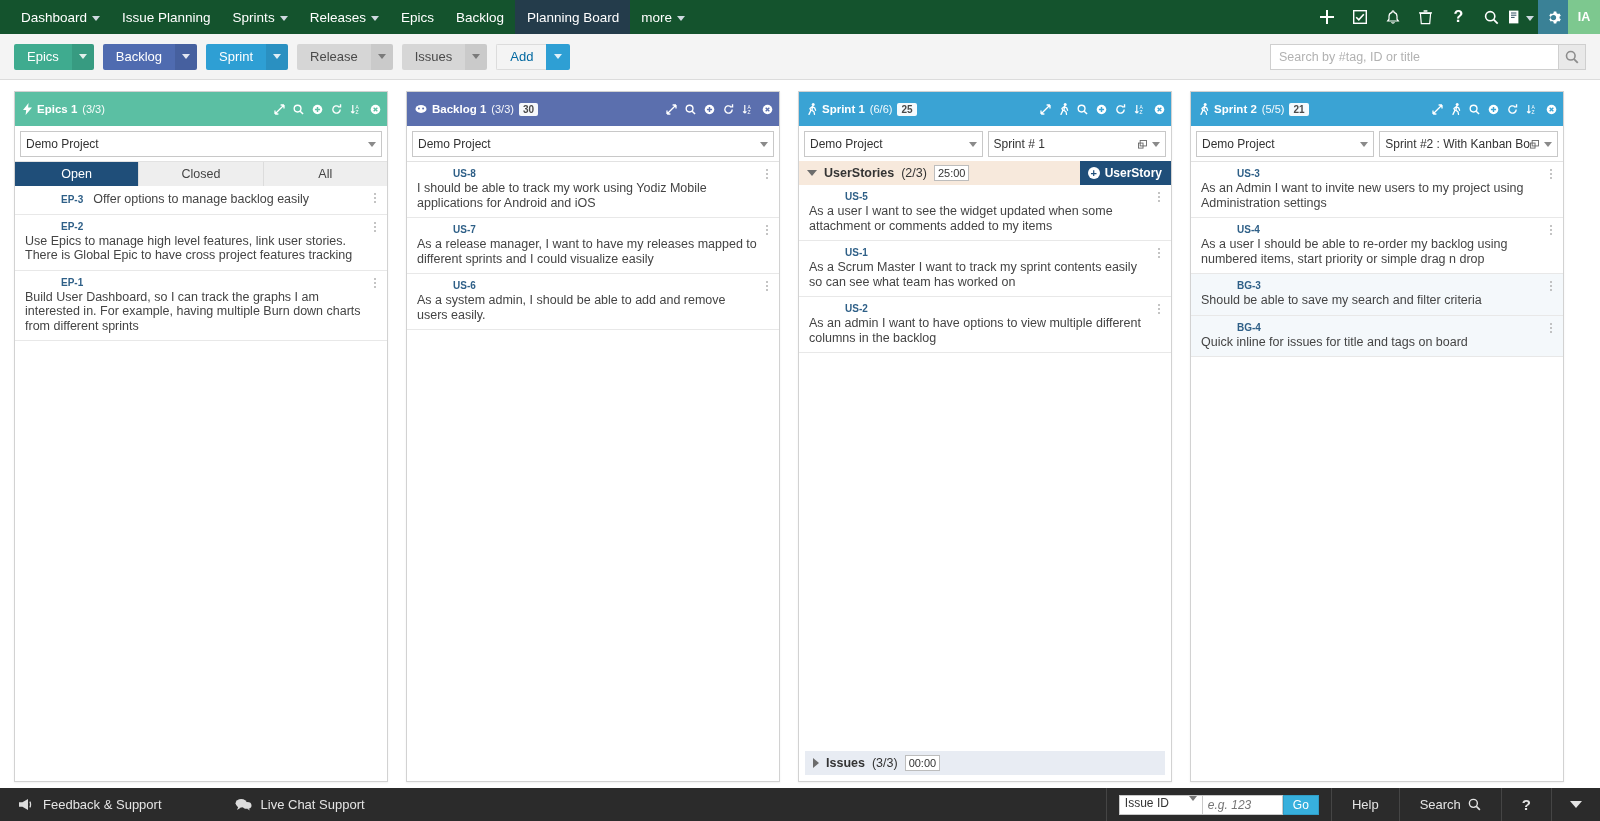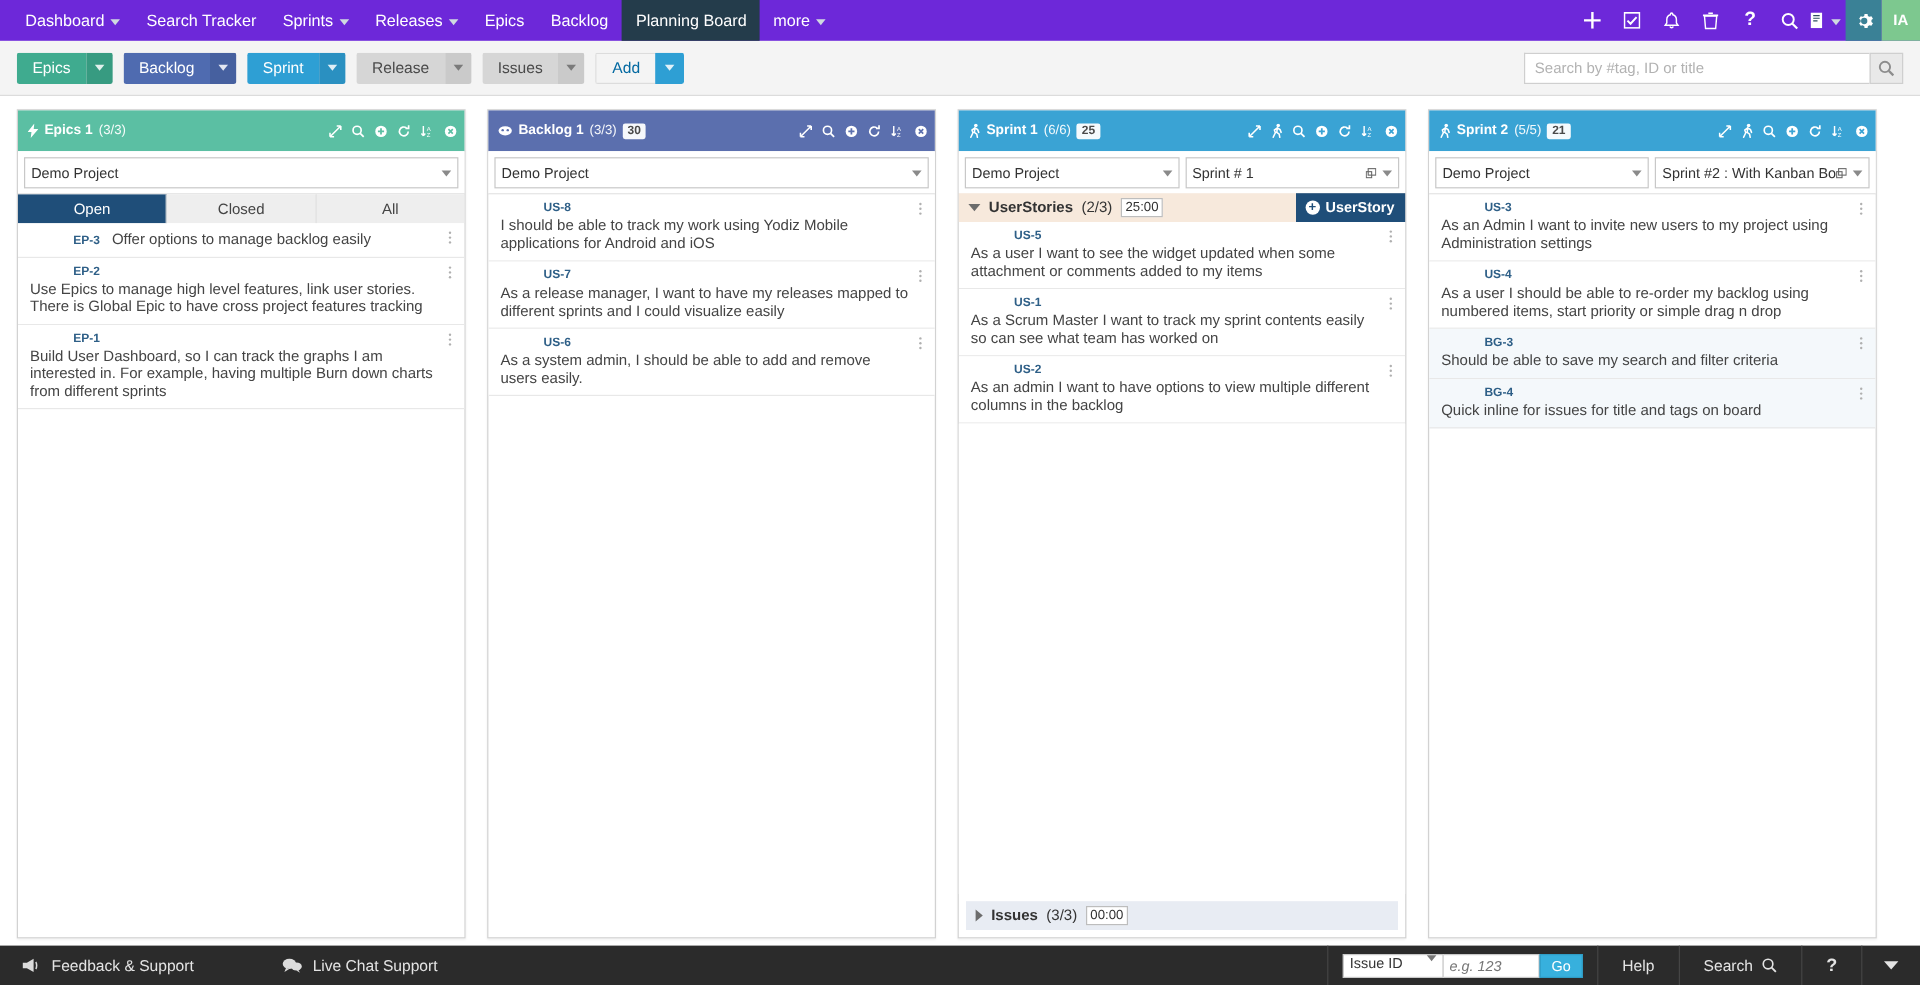--- a/index.html
+++ b/index.html
@@ -5,21 +5,21 @@
   * { box-sizing: border-box; margin: 0; padding: 0; }
   html, body {
     width: 1600px; height: 821px;
     font-family: "Liberation Sans", sans-serif;
     background: #ffffff;
     overflow: hidden;
   }
 
   
   .topnav {
-    height: 34px; background: #6d28d9; display: flex; align-items: stretch;
+    height: 34px; background: #14532d; display: flex; align-items: stretch;
     position: relative;
     justify-content: space-between;
   }
   .nav-left { display: flex; align-items: stretch; padding-left: 10px; }
   .nav-item {
     display: flex; align-items: center; gap: 5px;
     padding: 0 11px; color: #ffffff; font-size: 13.5px; white-space: nowrap;
     cursor: pointer;
   }
   .nav-item.active { background: #243c4b; padding-left: 12px; }
@@ -205,21 +205,21 @@
 </head>
 <body>
 
 <div class="topnav">
   <div class="nav-left">
     <div class="nav-item">
       <span>Dashboard</span>
       <span class="caret-down"></span>
     </div>
     <div class="nav-item">
-      <span>Search Tracker</span>
+      <span>Issue Planning</span>
     </div>
     <div class="nav-item">
       <span>Sprints</span>
       <span class="caret-down"></span>
     </div>
     <div class="nav-item">
       <span>Releases</span>
       <span class="caret-down"></span>
     </div>
     <div class="nav-item">

